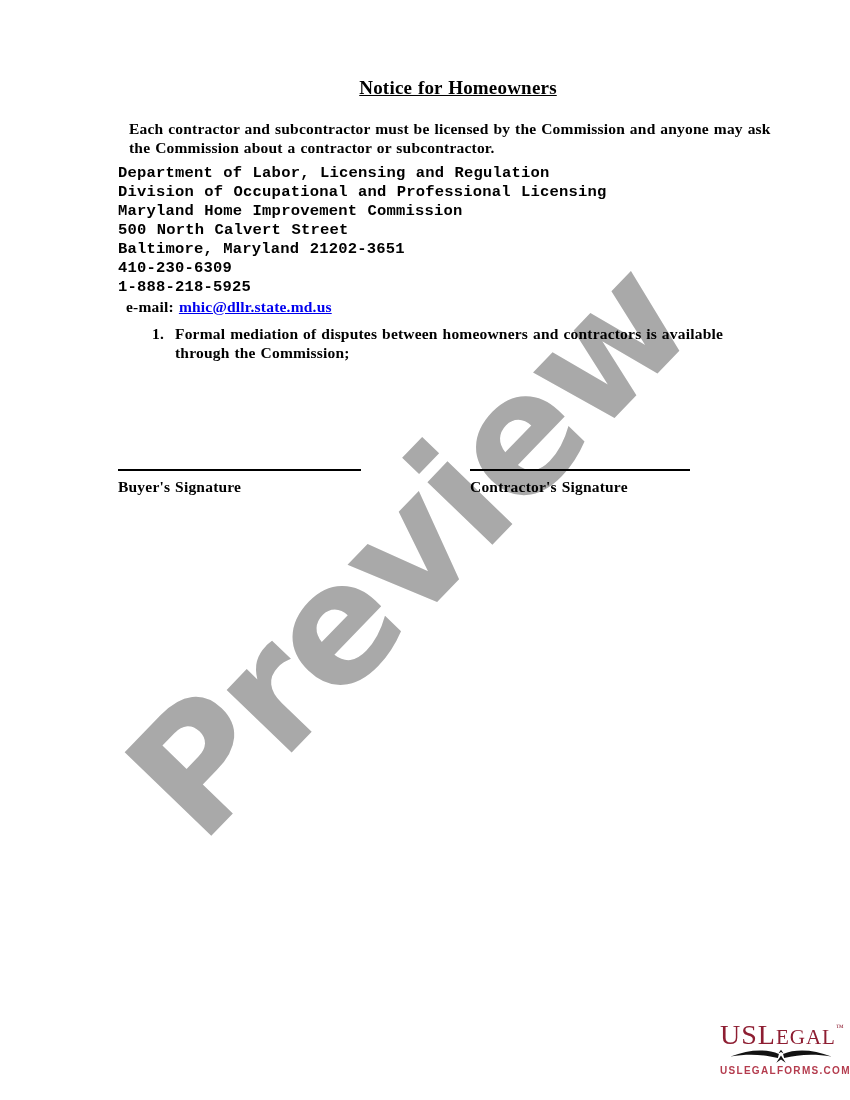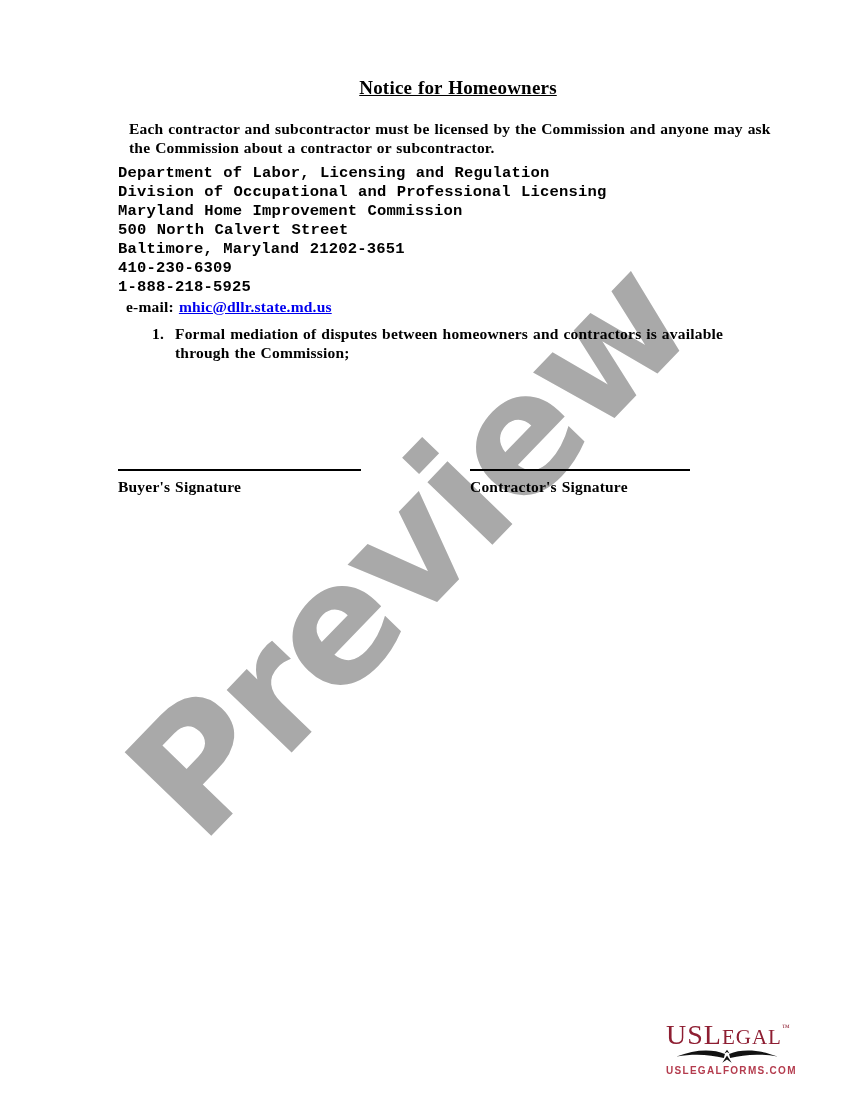--- a/index.html
+++ b/index.html
@@ -85,21 +85,21 @@
   .sigline-left  { left: 0;     width: 243px; }
   .sigline-right { left: 352px; width: 220px; }
 
   .siglabel { position: absolute; top: 477px; }
   .siglabel-left  { left: 0; }
   .siglabel-right { left: 352px; }
 
   
   .logo {
     position: absolute;
-    left: 666px;
+    left: 720px;
     top: 1021px;
     width: 122px;
     text-align: center;
     z-index: 2;
   }
   .logo-text {
     font-family: "Liberation Serif", serif;
     color: var(--brand, #8e1e32);
     line-height: 1;
     white-space: nowrap;

